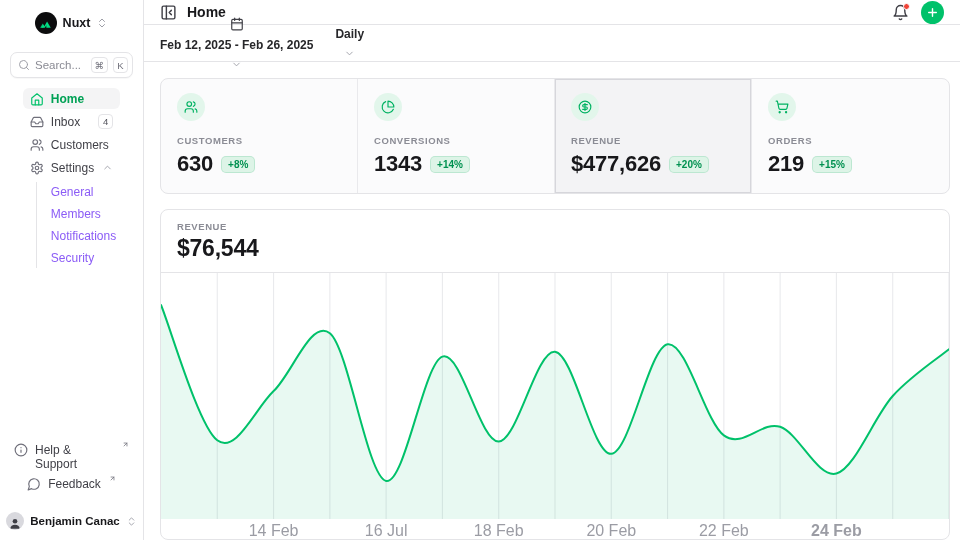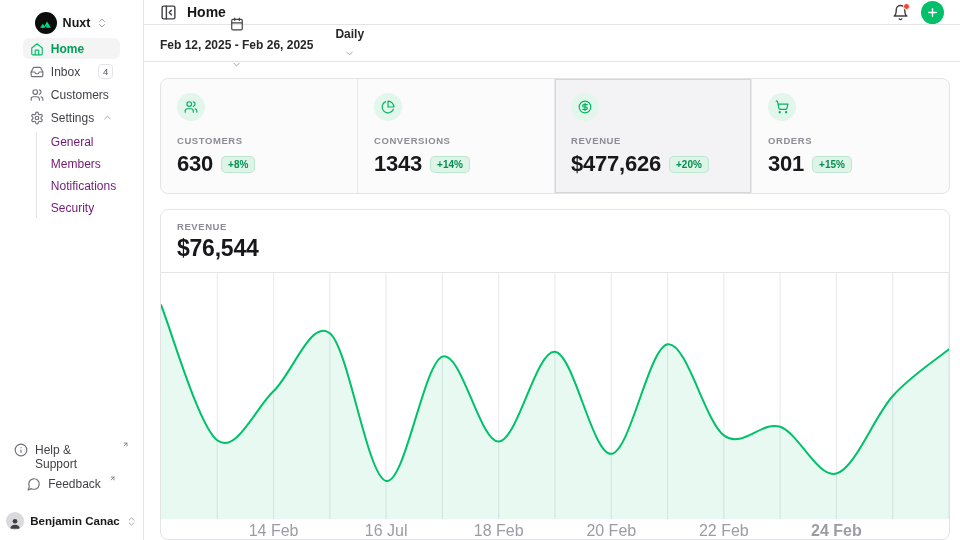--- a/index.html
+++ b/index.html
@@ -29,21 +29,21 @@
   .nav-item { display:flex; align-items:center; gap:7px; height:21px; padding:0 7px;
     border-radius:6px; font-size:12px; color:#3f3f46; cursor:pointer; }
   .nav-item .lbl { flex:1; white-space:nowrap; }
   .nav-item.active { background:#f4f4f5; color:#00a155; font-weight:600; }
   .nav-item.active .nv-ic { color:#00c16a; }
   .nv-ic { color:#70707b; }
   .badge-count { font-size:9.5px; color:#52525b; border:1px solid #e4e4e7; border-radius:4px;
     min-width:15px; height:15px; display:inline-flex; align-items:center; justify-content:center; }
   .sub-list { margin:2px 0 0 13px; border-left:1px solid #e4e4e7; padding-left:10px;
     display:flex; flex-direction:column; gap:2px; }
-  .sub-item { font-size:12px; color:#701a75; height:20px; display:flex; align-items:center;
+  .sub-item { font-size:12px; color:#8b5cf6; height:20px; display:flex; align-items:center;
     border-radius:5px; cursor:pointer; padding:0 4px; }
   .side-spacer { flex:1; }
   .foot-item { display:flex; align-items:flex-start; gap:7px; padding:3px 4px; font-size:12px;
     color:#3f3f46; cursor:pointer; border-radius:6px; }
   .ext { color:#70707b; margin-left:1px; margin-top:-2px; }
   .side-divider { border-top:1px solid #e4e4e7; margin:8px -10px 0; }
   .user-row { display:flex; align-items:center; gap:6px; padding:9px 2px 0; cursor:pointer; }
   .avatar { width:18px; height:18px; border-radius:50%; background:#d9d9de; display:flex;
     align-items:flex-end; justify-content:center; overflow:hidden; flex:none; }
   .user-name { font-size:11.5px; font-weight:600; flex:1; white-space:nowrap; overflow:hidden; }
@@ -111,20 +111,31 @@
       </span>
       <span class="ws-name">Nuxt</span>
       <span class="icon muted-ic">
         <svg width="12" height="12" viewBox="0 0 24 24" fill="none" stroke="currentColor" stroke-width="2" stroke-linecap="round" stroke-linejoin="round">
             <path d="m7 15 5 5 5-5"></path>
             <path d="m7 9 5-5 5 5"></path>
           </svg>
       </span>
     </div>
 
+    <div class="search-box">
+      <span class="icon muted-ic">
+        <svg width="12" height="12" viewBox="0 0 24 24" fill="none" stroke="currentColor" stroke-width="2" stroke-linecap="round">
+            <circle cx="11" cy="11" r="8"></circle>
+            <path d="m21 21-4.3-4.3"></path>
+          </svg>
+      </span>
+      <input type="text" placeholder="Search..." style="">
+      <span class="kbd">⌘</span>
+      <span class="kbd">K</span>
+    </div>
 
     <nav class="nav">
       <div class="nav-item active">
         <span class="icon nv-ic">
           <svg width="14" height="14" viewBox="0 0 24 24" fill="none" stroke="currentColor" stroke-width="2" stroke-linecap="round" stroke-linejoin="round">
               <path d="M3 10.2 12 3l9 7.2V20a2 2 0 0 1-2 2H5a2 2 0 0 1-2-2z"></path>
               <path d="M9 22v-8h6v8"></path>
             </svg>
         </span>
         <span class="lbl">Home</span>
@@ -336,21 +347,21 @@
         <div class="stat-card">
           <div class="stat-ic">
             <svg width="14" height="14" viewBox="0 0 24 24" fill="none" stroke="currentColor" stroke-width="2" stroke-linecap="round" stroke-linejoin="round">
                 <circle cx="8" cy="21" r="1"></circle>
                 <circle cx="19" cy="21" r="1"></circle>
                 <path d="M2.05 2.05h2l2.66 12.42a2 2 0 0 0 2 1.58h9.78a2 2 0 0 0 1.95-1.57l1.65-7.43H5.12"></path>
               </svg>
           </div>
           <div class="stat-label">ORDERS</div>
           <div class="stat-value-row">
-            <span class="stat-value">301</span>
+            <span class="stat-value">219</span>
             <span class="delta-badge">+15%</span>
           </div>
         </div>
       </div>
 
       <div class="chart-card">
         <div class="chart-head">
           <div class="chart-label">REVENUE</div>
           <div class="chart-value">$76,544</div>
         </div>

